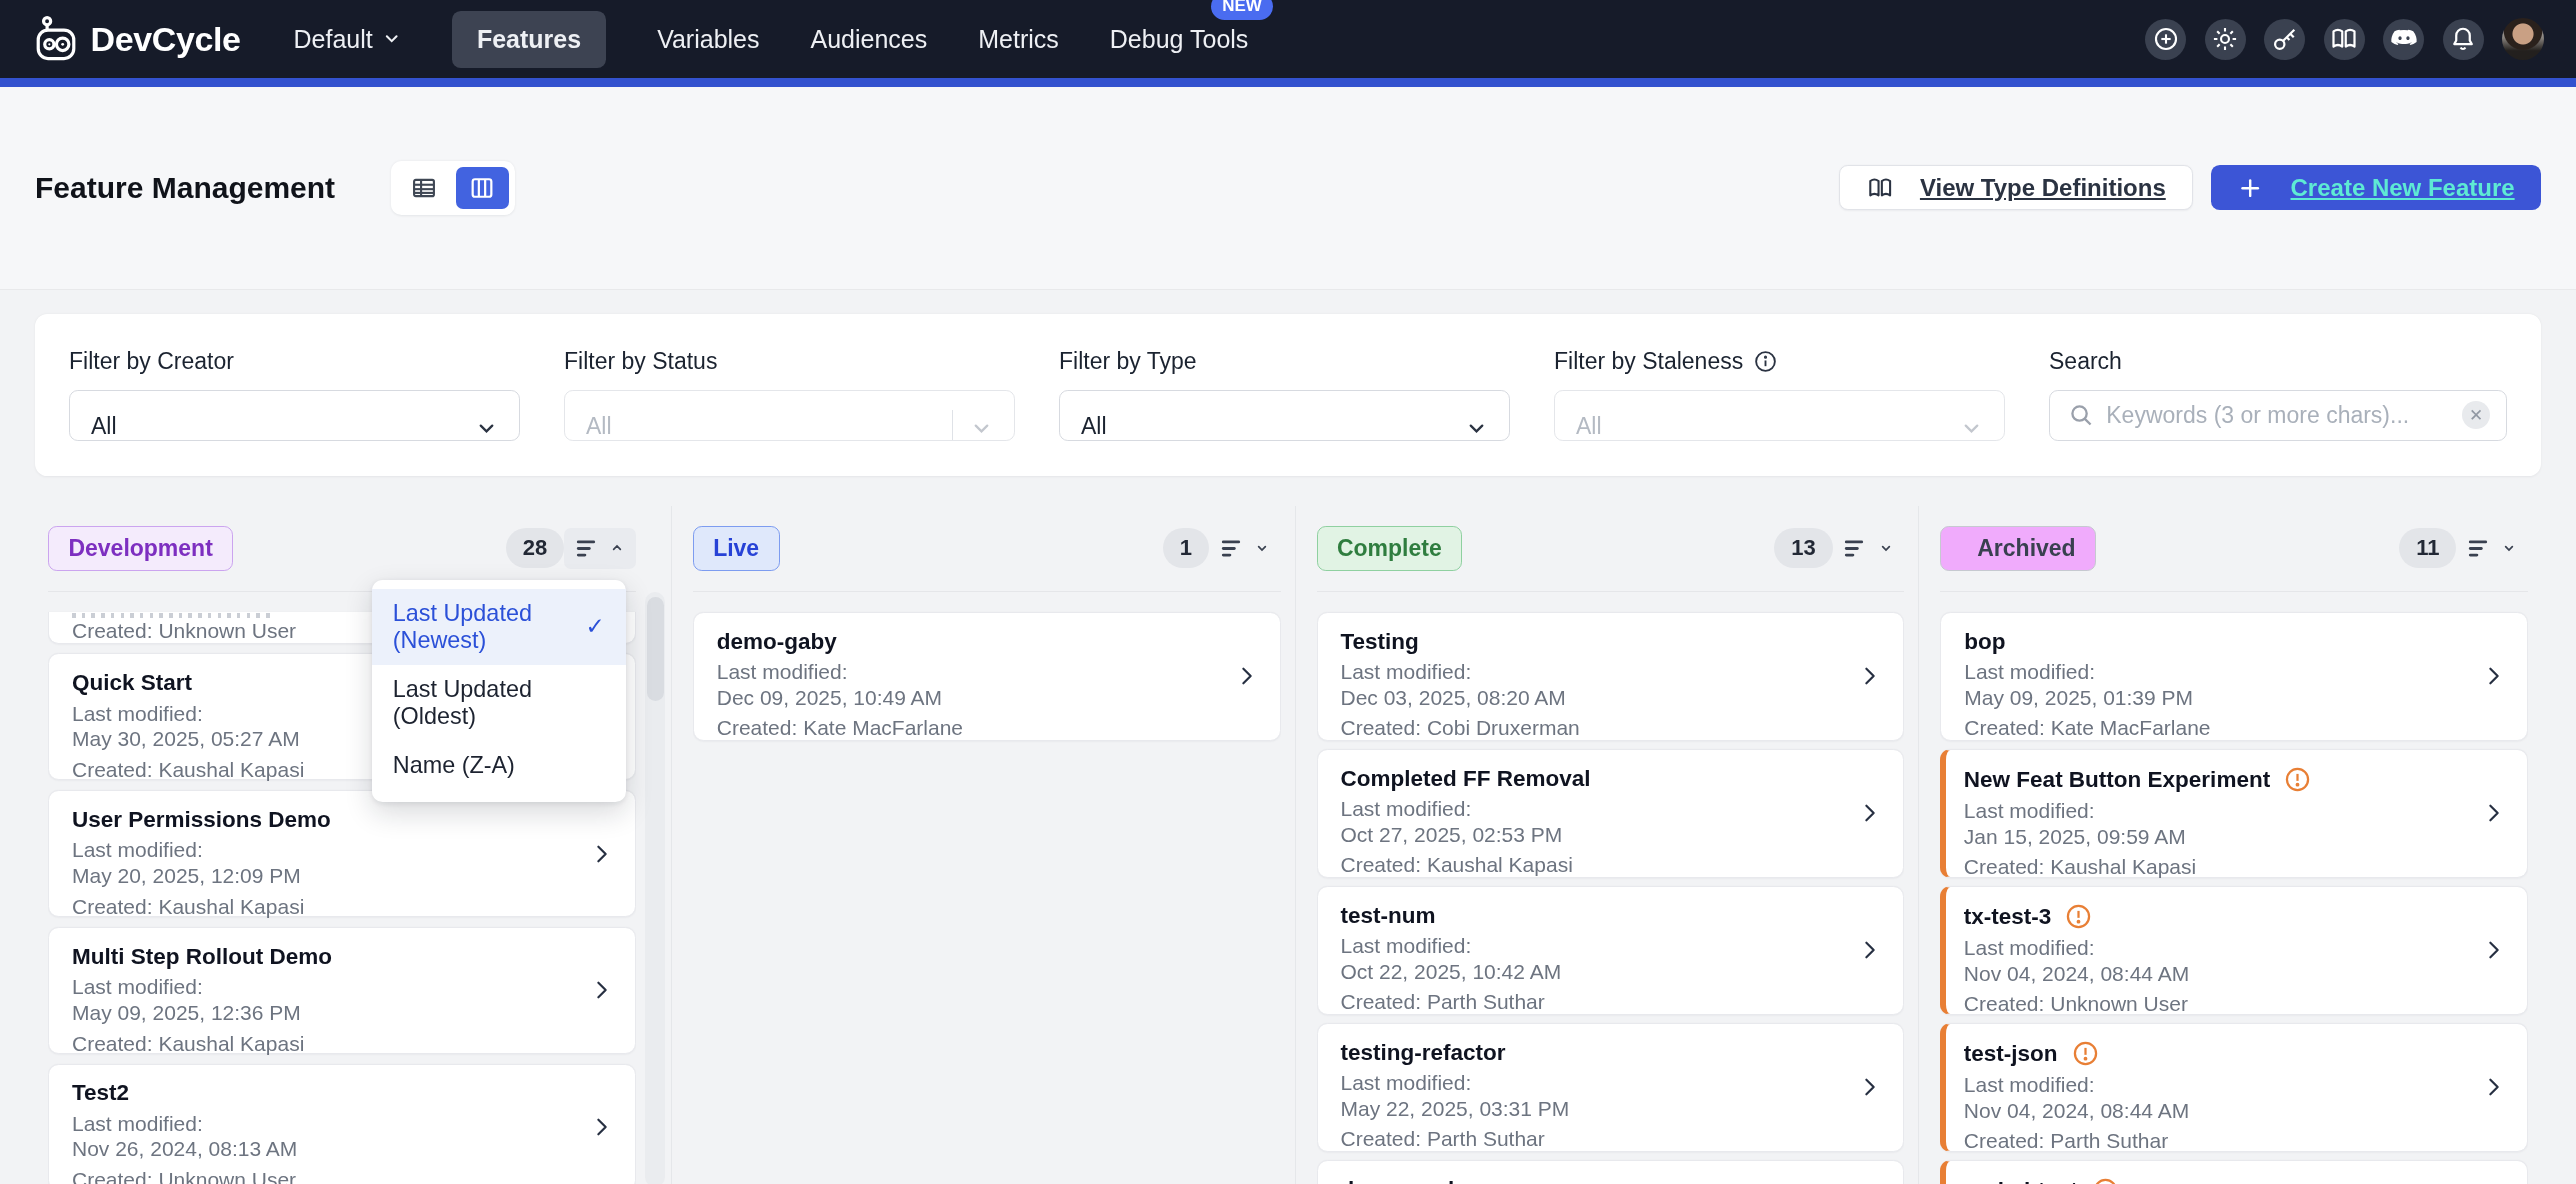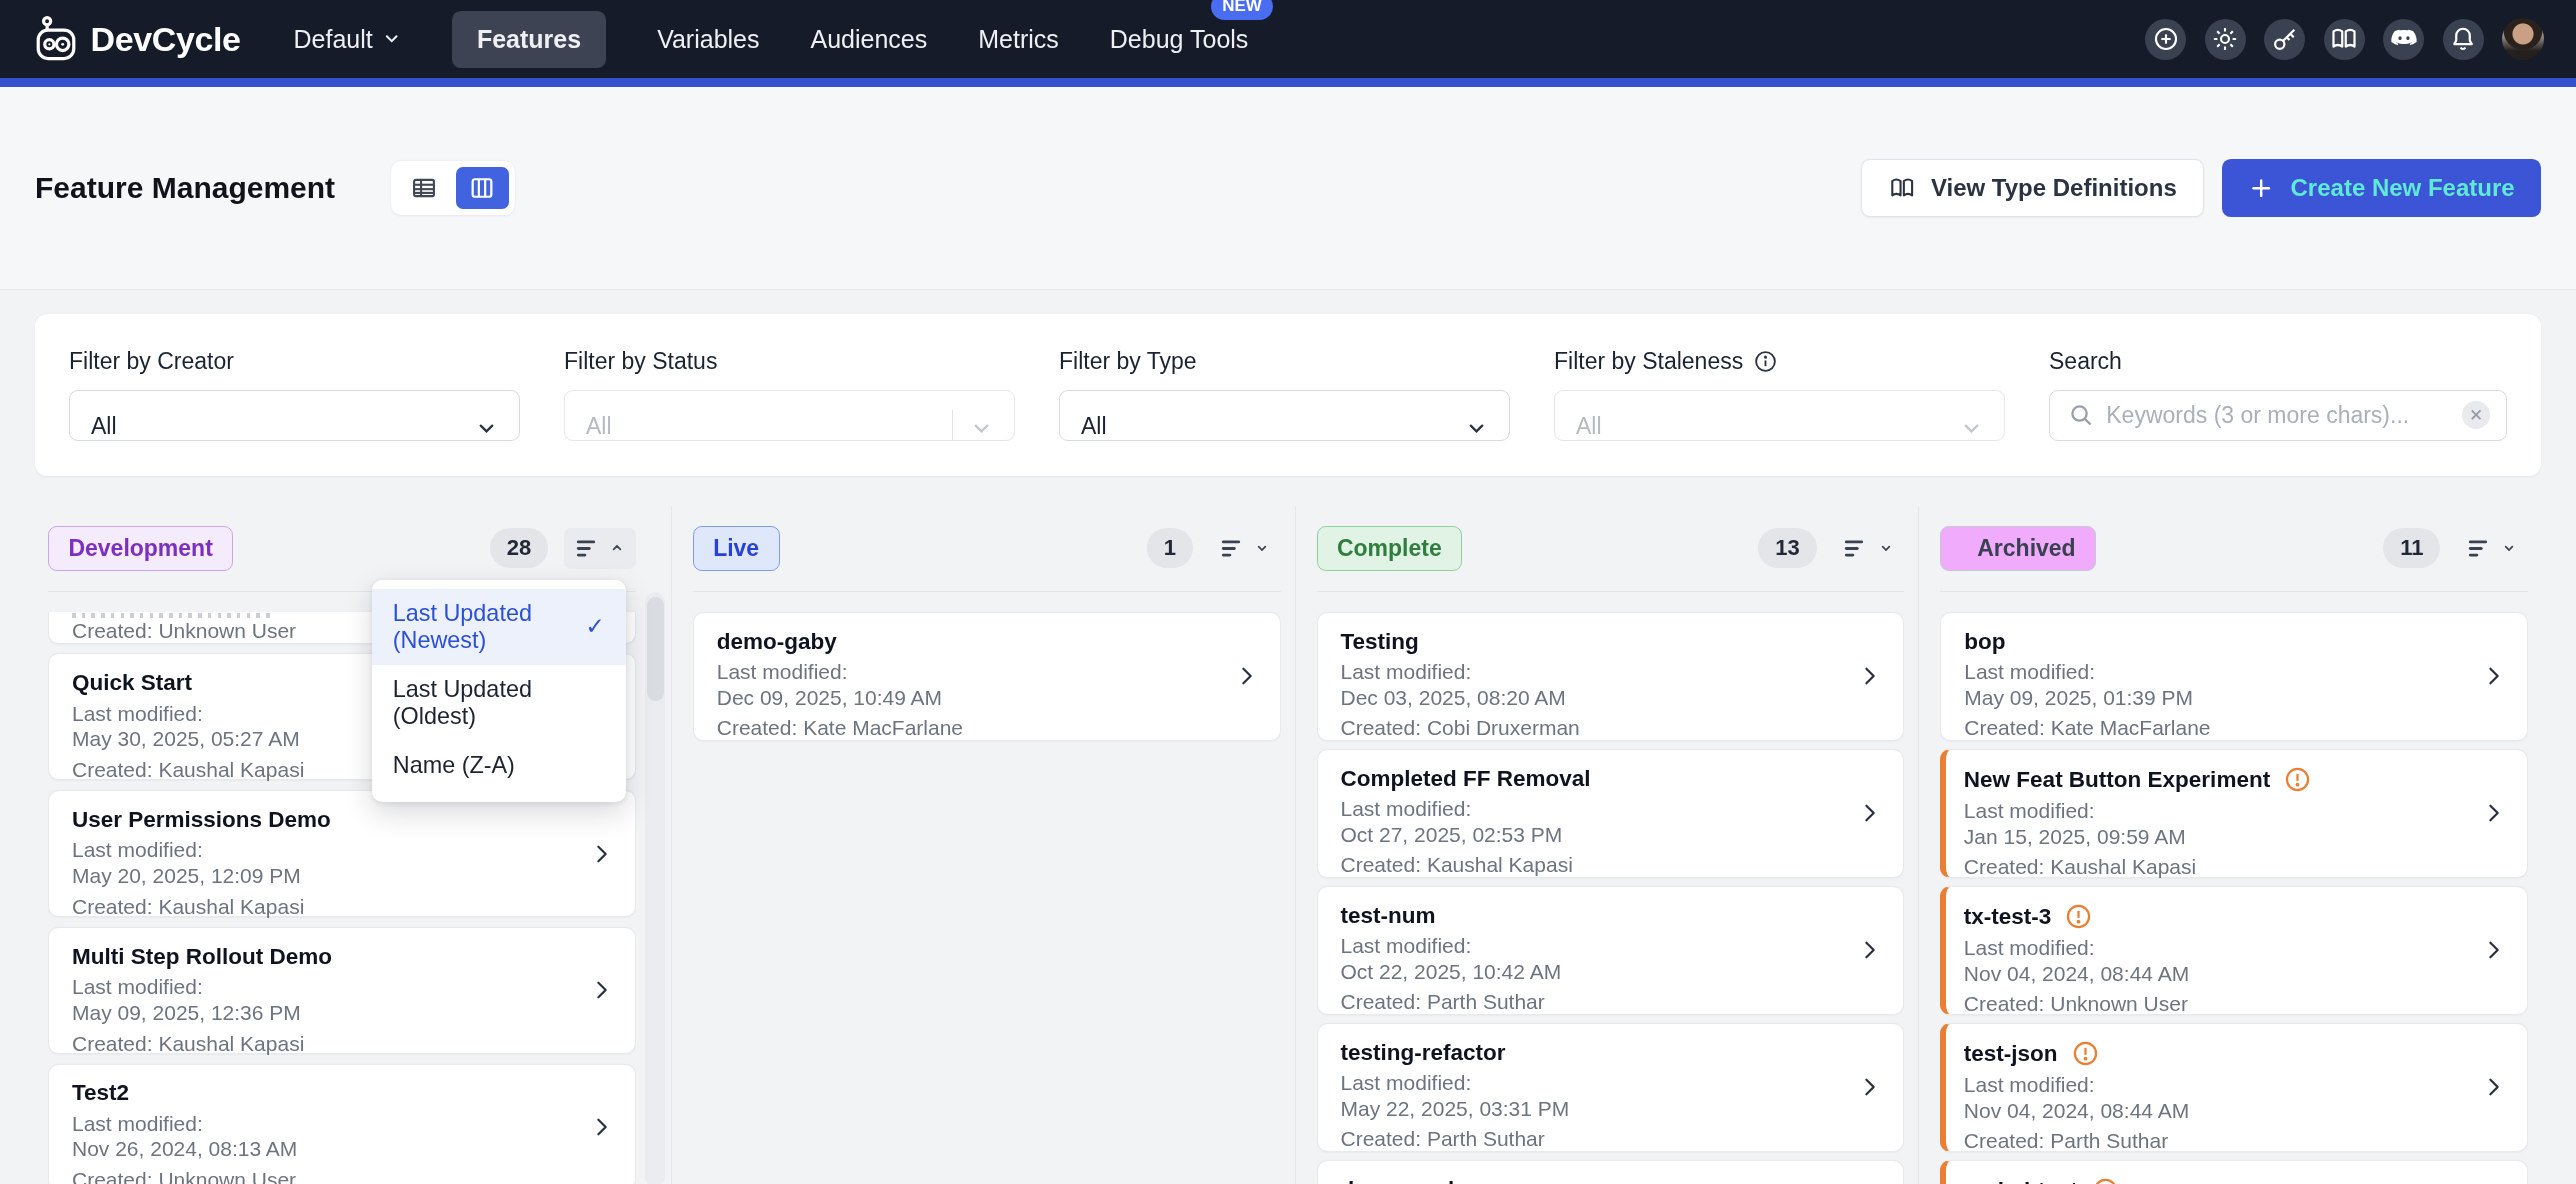--- a/index.html
+++ b/index.html
@@ -29,22 +29,22 @@
   
   .page-header { height:203px; background:#f6f7f9; border-bottom:0.9px solid #e8e9eb;
                  display:flex; align-items:center; padding:0 35px; }
   .page-title { font-size:30px; font-weight:700; color:#10131a; }
   .view-toggle { margin-left:56px; background:#fff; border-radius:10.6px; padding:6.2px;
                  display:flex; gap:5.3px; box-shadow:0 0.9px 2.6px rgba(16,24,40,.08); }
   .toggle-btn { width:53px; height:42px; border:none; background:transparent; border-radius:7px;
                 display:flex; align-items:center; justify-content:center; cursor:pointer; }
   .toggle-btn.active { background:#4263e0; }
   .header-actions { margin-left:auto; display:flex; gap:17.6px; }
-  .btn { height:58px; border-radius:8.8px; display:flex; align-items:center; gap:16px;
-         font-size:24px; font-weight:600; padding:0 26.4px; cursor:pointer; border:none; }
+  .btn { height:45px; border-radius:8.8px; display:flex; align-items:center; gap:27px;
+         font-size:24px; font-weight:600; padding:0 26.4px; cursor:pointer; border:none;text-decoration:underline; }
   .btn-secondary { background:#fff; color:#2b3342; border:0.9px solid #e1e3e8; box-shadow:0 0.9px 1.8px rgba(16,24,40,.05); }
   .btn-primary { background:#3c55d6; color:#5eead4; }
 
   
   .filter-card { margin:24px 35px 0; background:#fff; border-radius:12.3px; height:162px;
                  box-shadow:0 0.9px 2.6px rgba(16,24,40,.06); padding:34px 34px 0; display:flex; gap:44px; }
   .filter-group { width:451px; }
   .filter-group.grow { flex:1; }
   .filter-label { font-size:23px; font-weight:500; color:#1b2330; margin-bottom:15px;
                   display:flex; align-items:center; gap:9.7px; }
@@ -63,21 +63,21 @@
   .clear-btn { width:28px; height:28px; border-radius:50%; background:#e8eaed; border:none;
                color:#9198a3; font-size:17px; line-height:1; cursor:pointer; display:flex;
                align-items:center; justify-content:center; }
 
   
   .board { display:flex; margin-top:30px; padding:0 34px; height:681px; }
   .column { flex:1; padding:0 35px 0 14px; position:relative; min-width:0; }
   .column + .column { padding:0 14px 0 21px; border-left:0.9px solid #e5e7ea; }
   .col-header { height:86px; display:flex; align-items:center; border-bottom:0.9px solid #e5e6e9; }
   .status-badge { font-size:23px; font-weight:600; padding:8px 19.4px; border-radius:8.8px; border:1.3px solid; }
-  .col-header-right { margin-left:auto; display:flex; align-items:center; gap:16px; }
+  .col-header-right { margin-left:auto; display:flex; align-items:center; }
   .count-pill { background:#e3e5e9; color:#222835; font-size:22px; font-weight:600;
                 padding:7px 17px; border-radius:881px; }
   .sort-btn { display:flex; align-items:center; gap:8px; background:transparent; border:none;
               cursor:pointer; padding:8.8px 10.6px; border-radius:7px; }
   .sort-btn.open { background:#e9ebef; }
   .col-list { height:594px; overflow:hidden; padding-top:20px; position:relative; }
   .scroll-track { position:absolute; top:86px; bottom:0; right:5.3px; width:20px;
                   background:#eaecef; border-radius:10.6px; }
   .scroll-thumb { position:absolute; top:5.3px; left:1.8px; width:17px; height:104px;
                   background:#d9dce1; border-radius:8.8px; }

